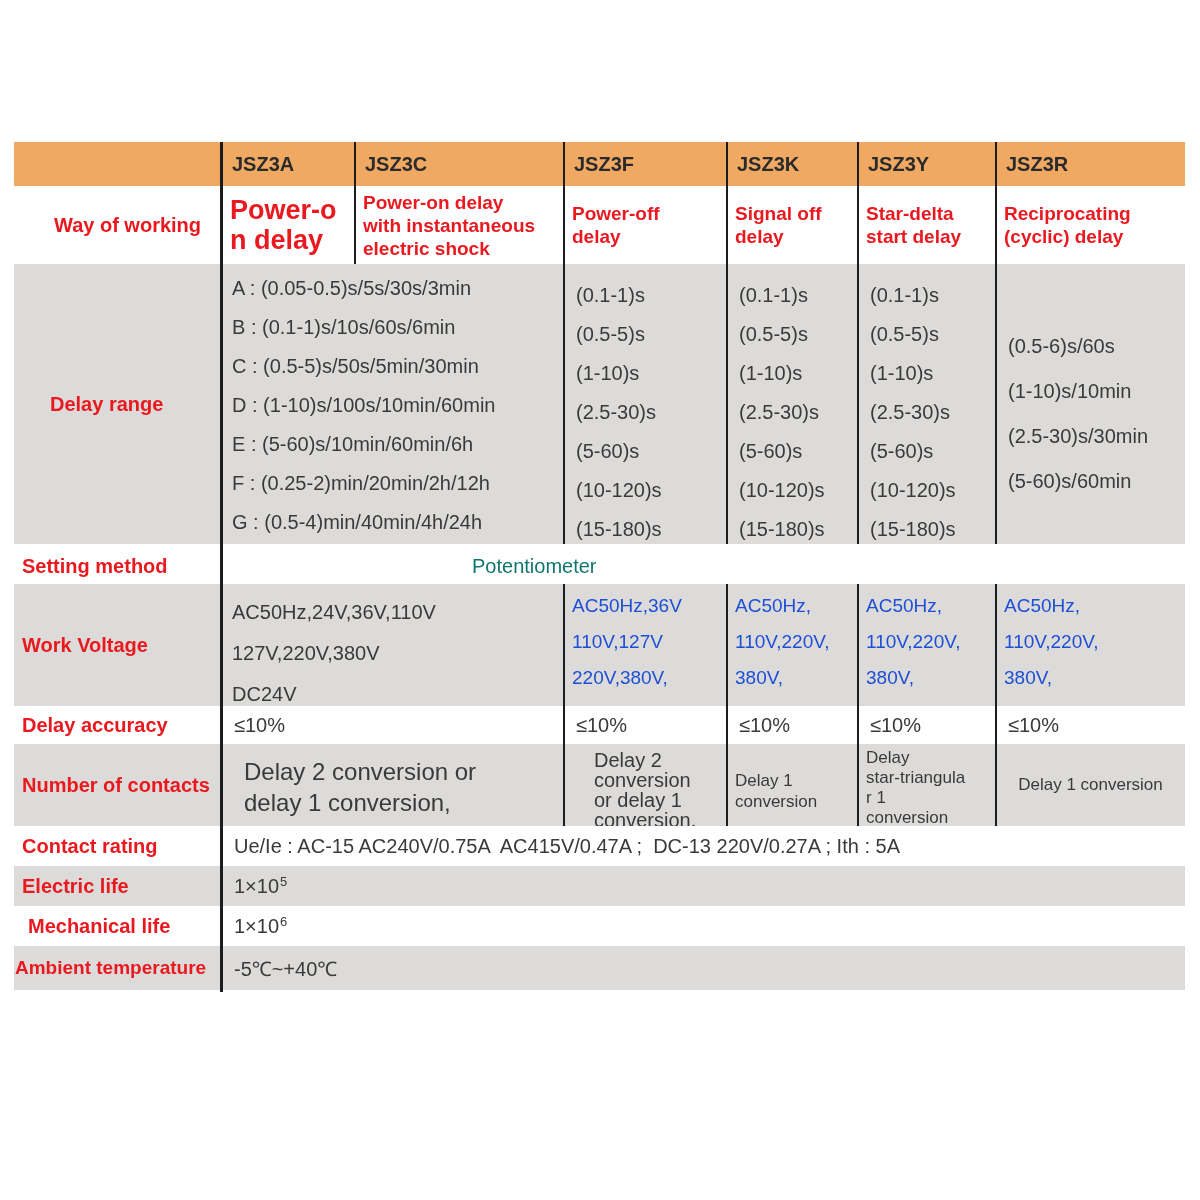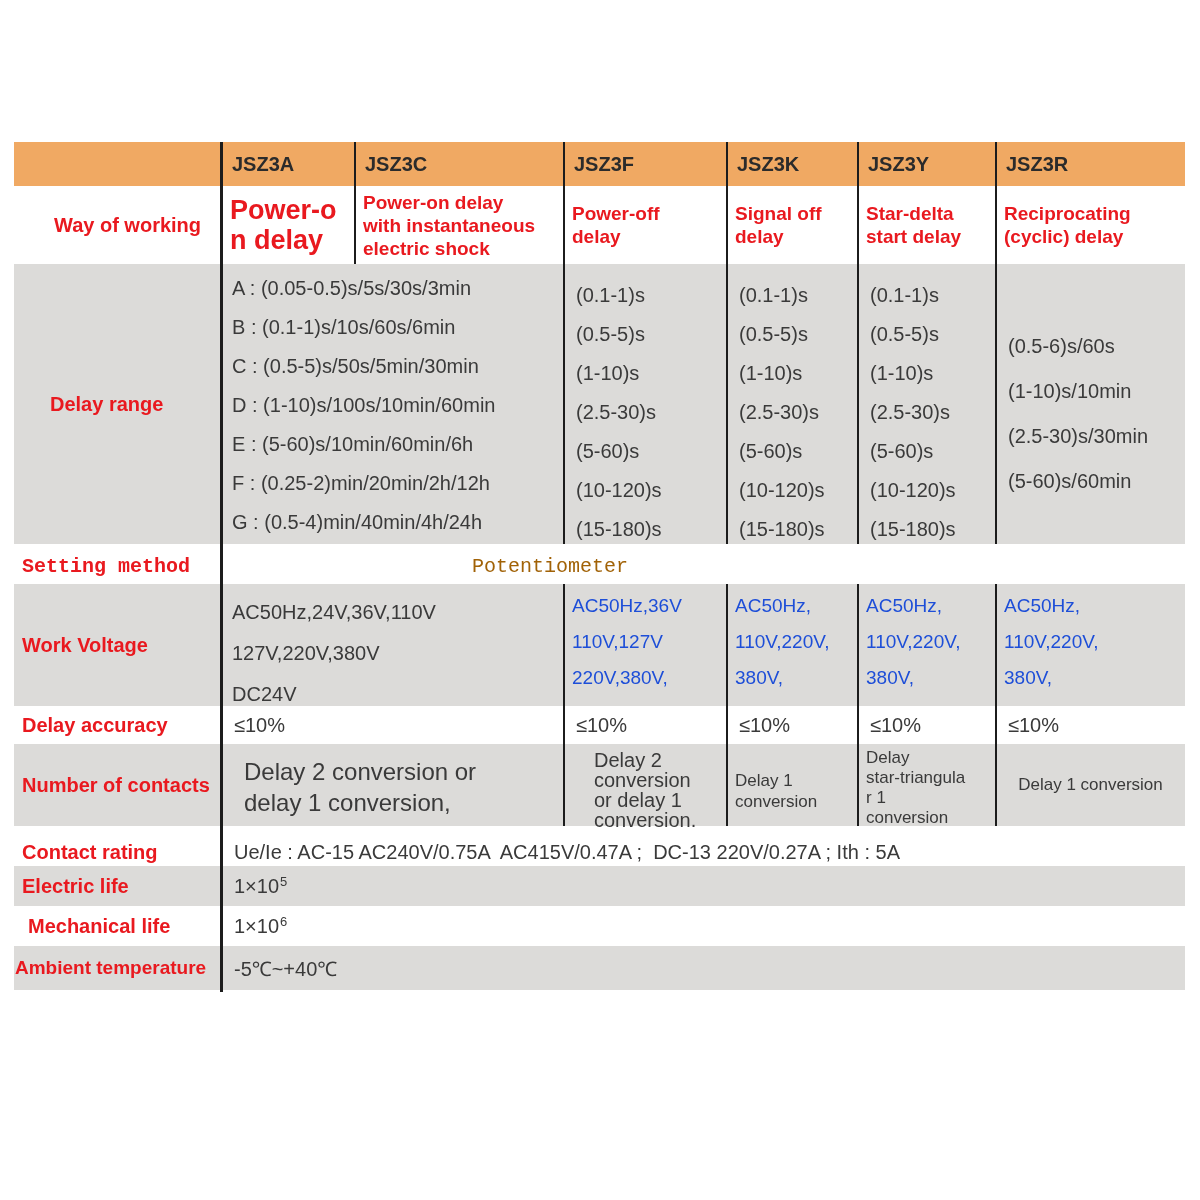--- a/index.html
+++ b/index.html
@@ -2,25 +2,25 @@
 <html><head>
 <meta charset="utf-8">
 <style>
   html,body{margin:0;padding:0;background:#fff;}
   #screen{position:relative;width:1200px;height:1200px;background:#ffffff;
           font-family:"Liberation Sans", sans-serif;overflow:hidden;}
   .row{position:absolute;left:14px;width:1171px;}
   .r-header {top:142px;height:44px;background:#f0a963;}
   .r-way    {top:186px;height:78px;background:#ffffff;}
   .r-range  {top:264px;height:280px;background:#dcdbd9;}
-  .r-setting{top:544px;height:45px;background:#ffffff;font-family:Liberation Mono, monospace;}
+  .r-setting{top:544px;height:45px;background:#ffffff;}
   .r-voltage{top:584px;height:122px;background:#dcdbd9;}
   .r-accuracy{top:706px;height:38px;background:#ffffff;}
   .r-contacts{top:744px;height:82px;background:#dcdbd9;}
-  .r-rating {top:826px;height:40px;background:#ffffff;margin-top:6px;}
+  .r-rating {top:826px;height:40px;background:#ffffff;}
   .r-elife  {top:866px;height:40px;background:#dcdbd9;}
   .r-mlife  {top:906px;height:40px;background:#ffffff;}
   .r-ambient{top:946px;height:44px;background:#dcdbd9;}
 
   .cell{position:absolute;top:0;bottom:0;box-sizing:border-box;}
   .c0{left:0;width:208px;}
   .c1{left:208px;width:133px;}
   .c2{left:341px;width:209px;}
   .c3{left:550px;width:163px;}
   .c4{left:713px;width:131px;}
@@ -55,21 +55,21 @@
   .cont{color:#3a3a3a;white-space:pre-line;}
   .cont-merged{font-size:24px;line-height:31px;padding-top:12px;padding-left:22px;}
   .cont-f{font-size:20px;line-height:20px;padding-top:6px;padding-left:30px;}
   .cont-k{font-size:17px;line-height:21px;padding-top:26px;padding-left:8px;}
   .cont-y{font-size:17px;line-height:20px;padding-top:4px;padding-left:8px;}
   .cont-r{font-size:17px;display:flex;align-items:center;justify-content:center;}
 
   .plain{color:#3a3a3a;font-size:20px;display:flex;align-items:center;padding-left:12px;white-space:pre-wrap;}
   .plain sup{font-size:13px;line-height:0;margin-top:-8px;margin-left:1px;}
 
-  .setting-val{color:#a16207;font-size:20px;display:flex;align-items:center;padding-left:250px;}
+  .setting-val{color:#0f766e;font-size:20px;display:flex;align-items:center;padding-left:250px;}
 
   .vline{position:absolute;background:#1c1c1c;}
   .v-main{left:220px;top:142px;width:3px;height:850px;}
   .v355 {left:354px;top:142px;width:2px;height:122px;}
   .v564a{left:563px;top:142px;width:2px;height:402px;}
   .v727a{left:726px;top:142px;width:2px;height:402px;}
   .v858a{left:857px;top:142px;width:2px;height:402px;}
   .v996a{left:995px;top:142px;width:2px;height:402px;}
   .v564b{left:563px;top:584px;width:2px;height:242px;}
   .v727b{left:726px;top:584px;width:2px;height:242px;}

